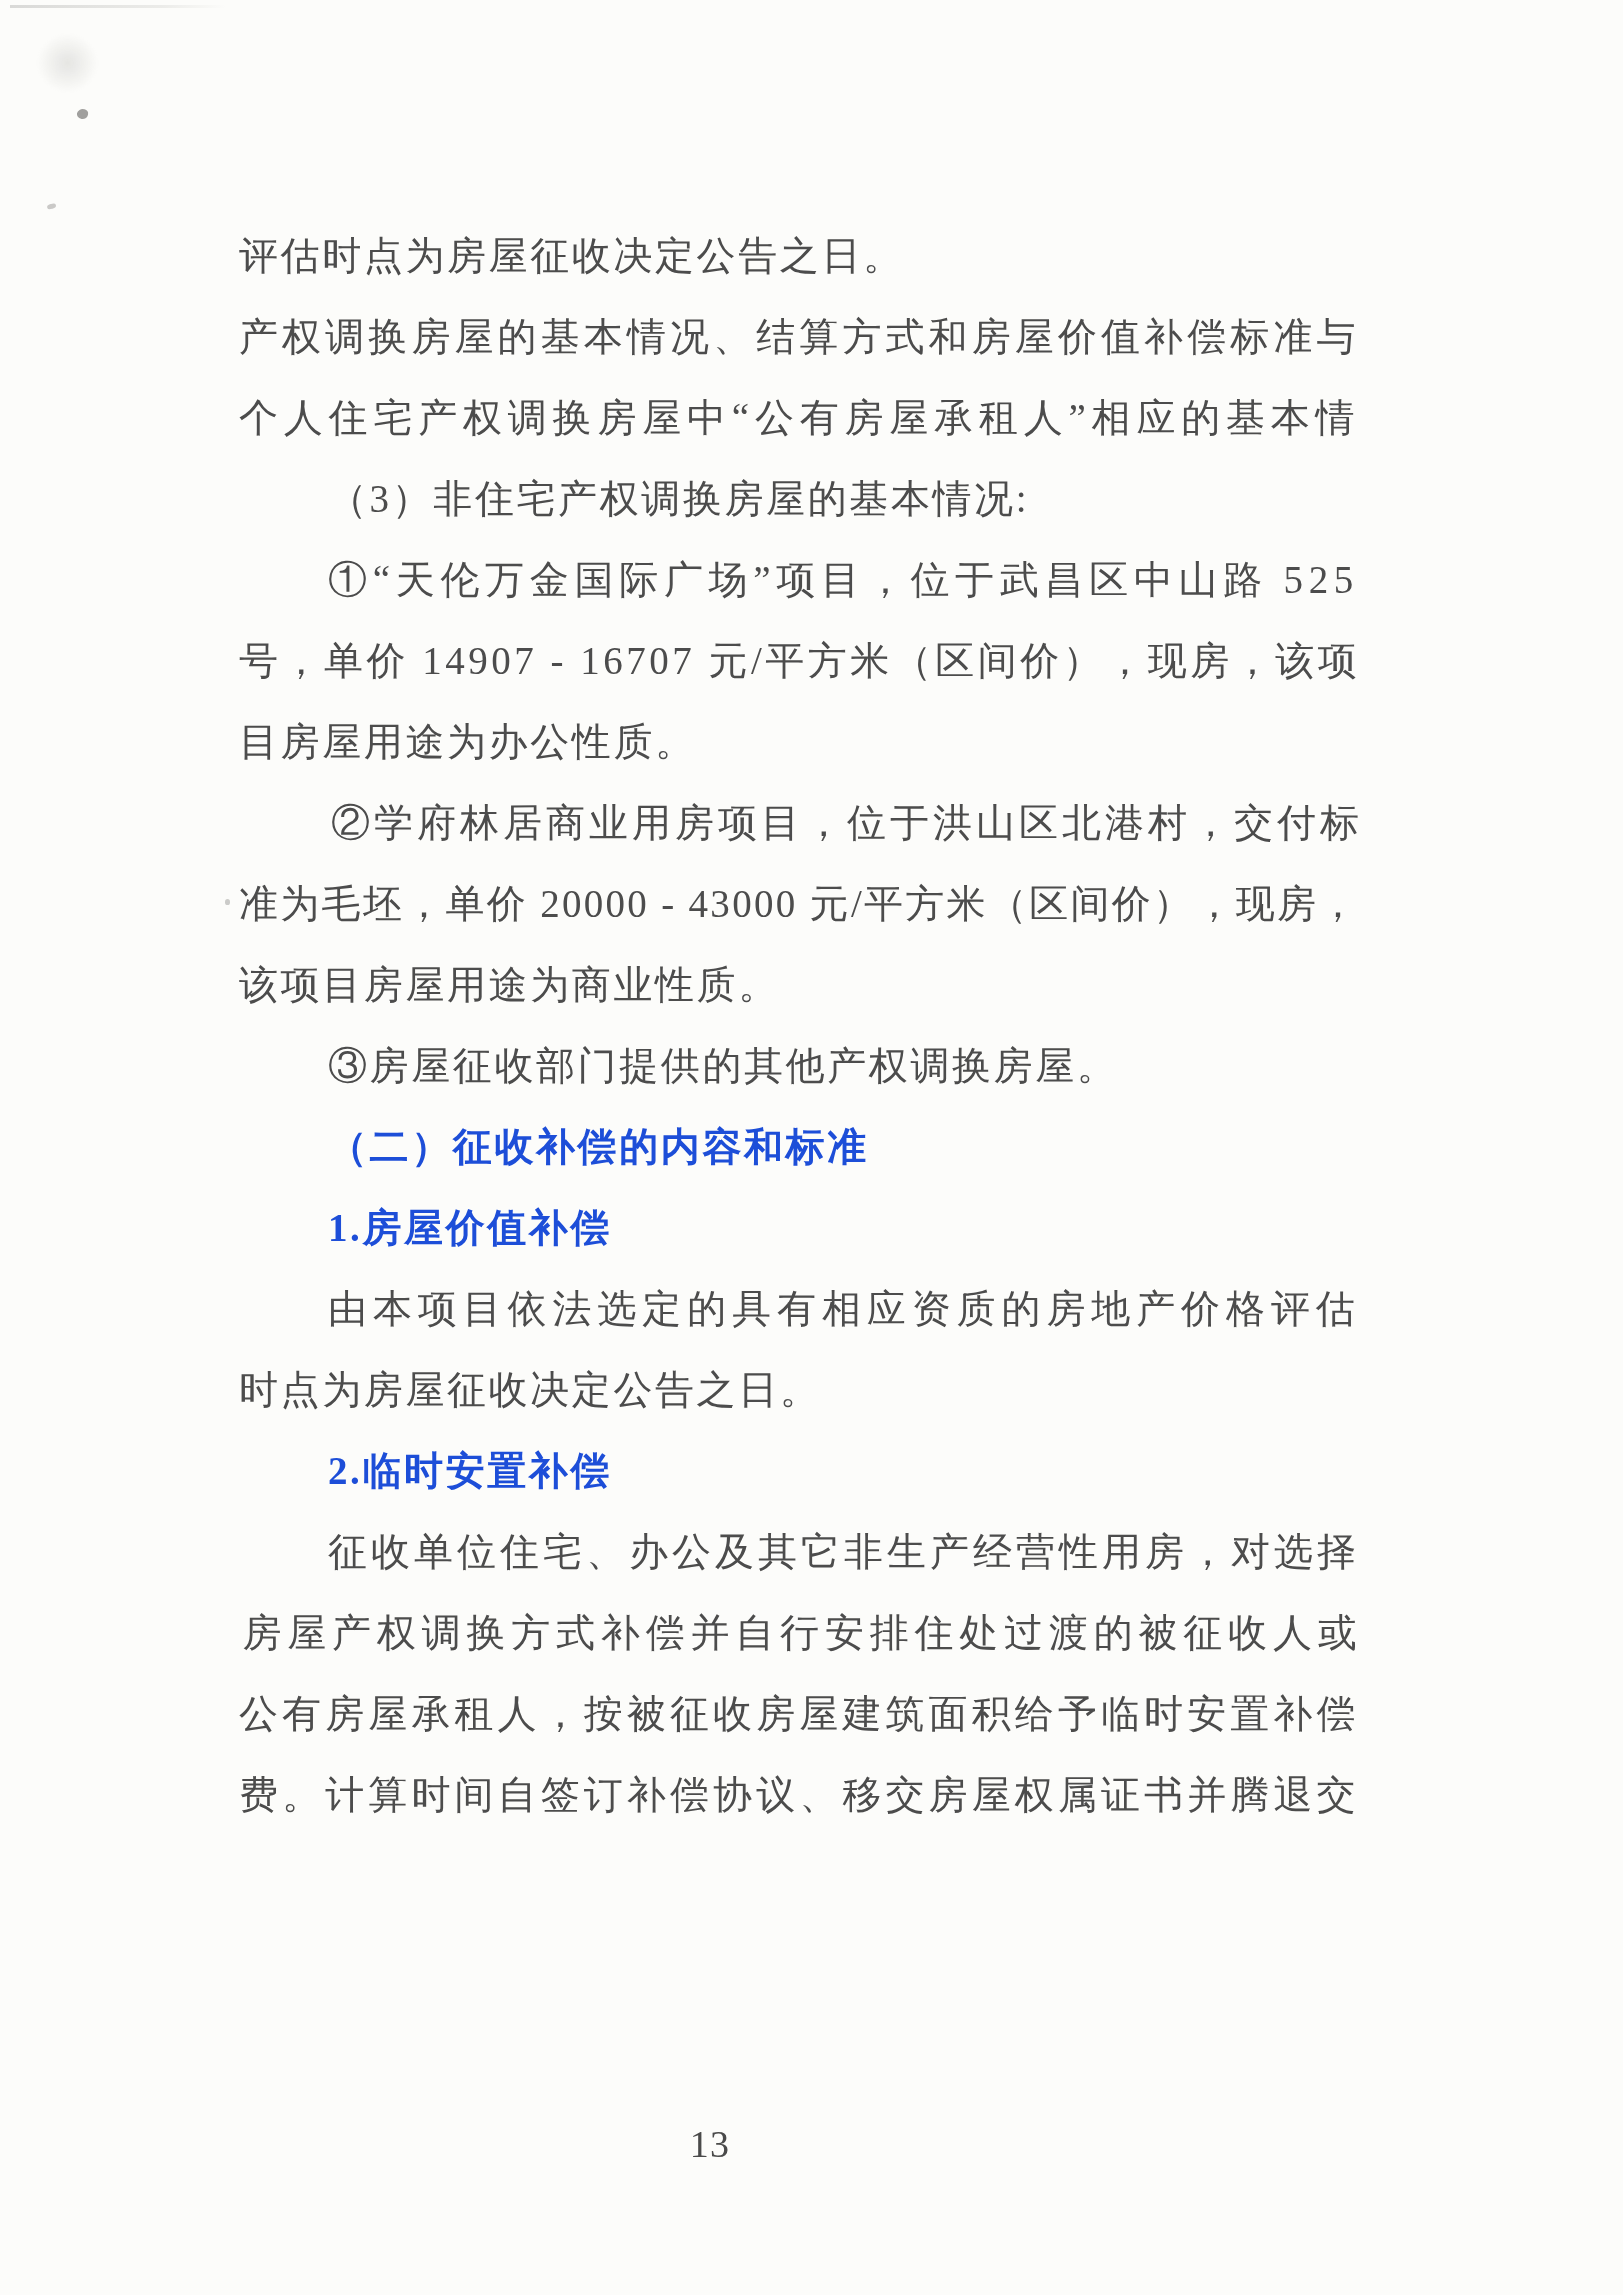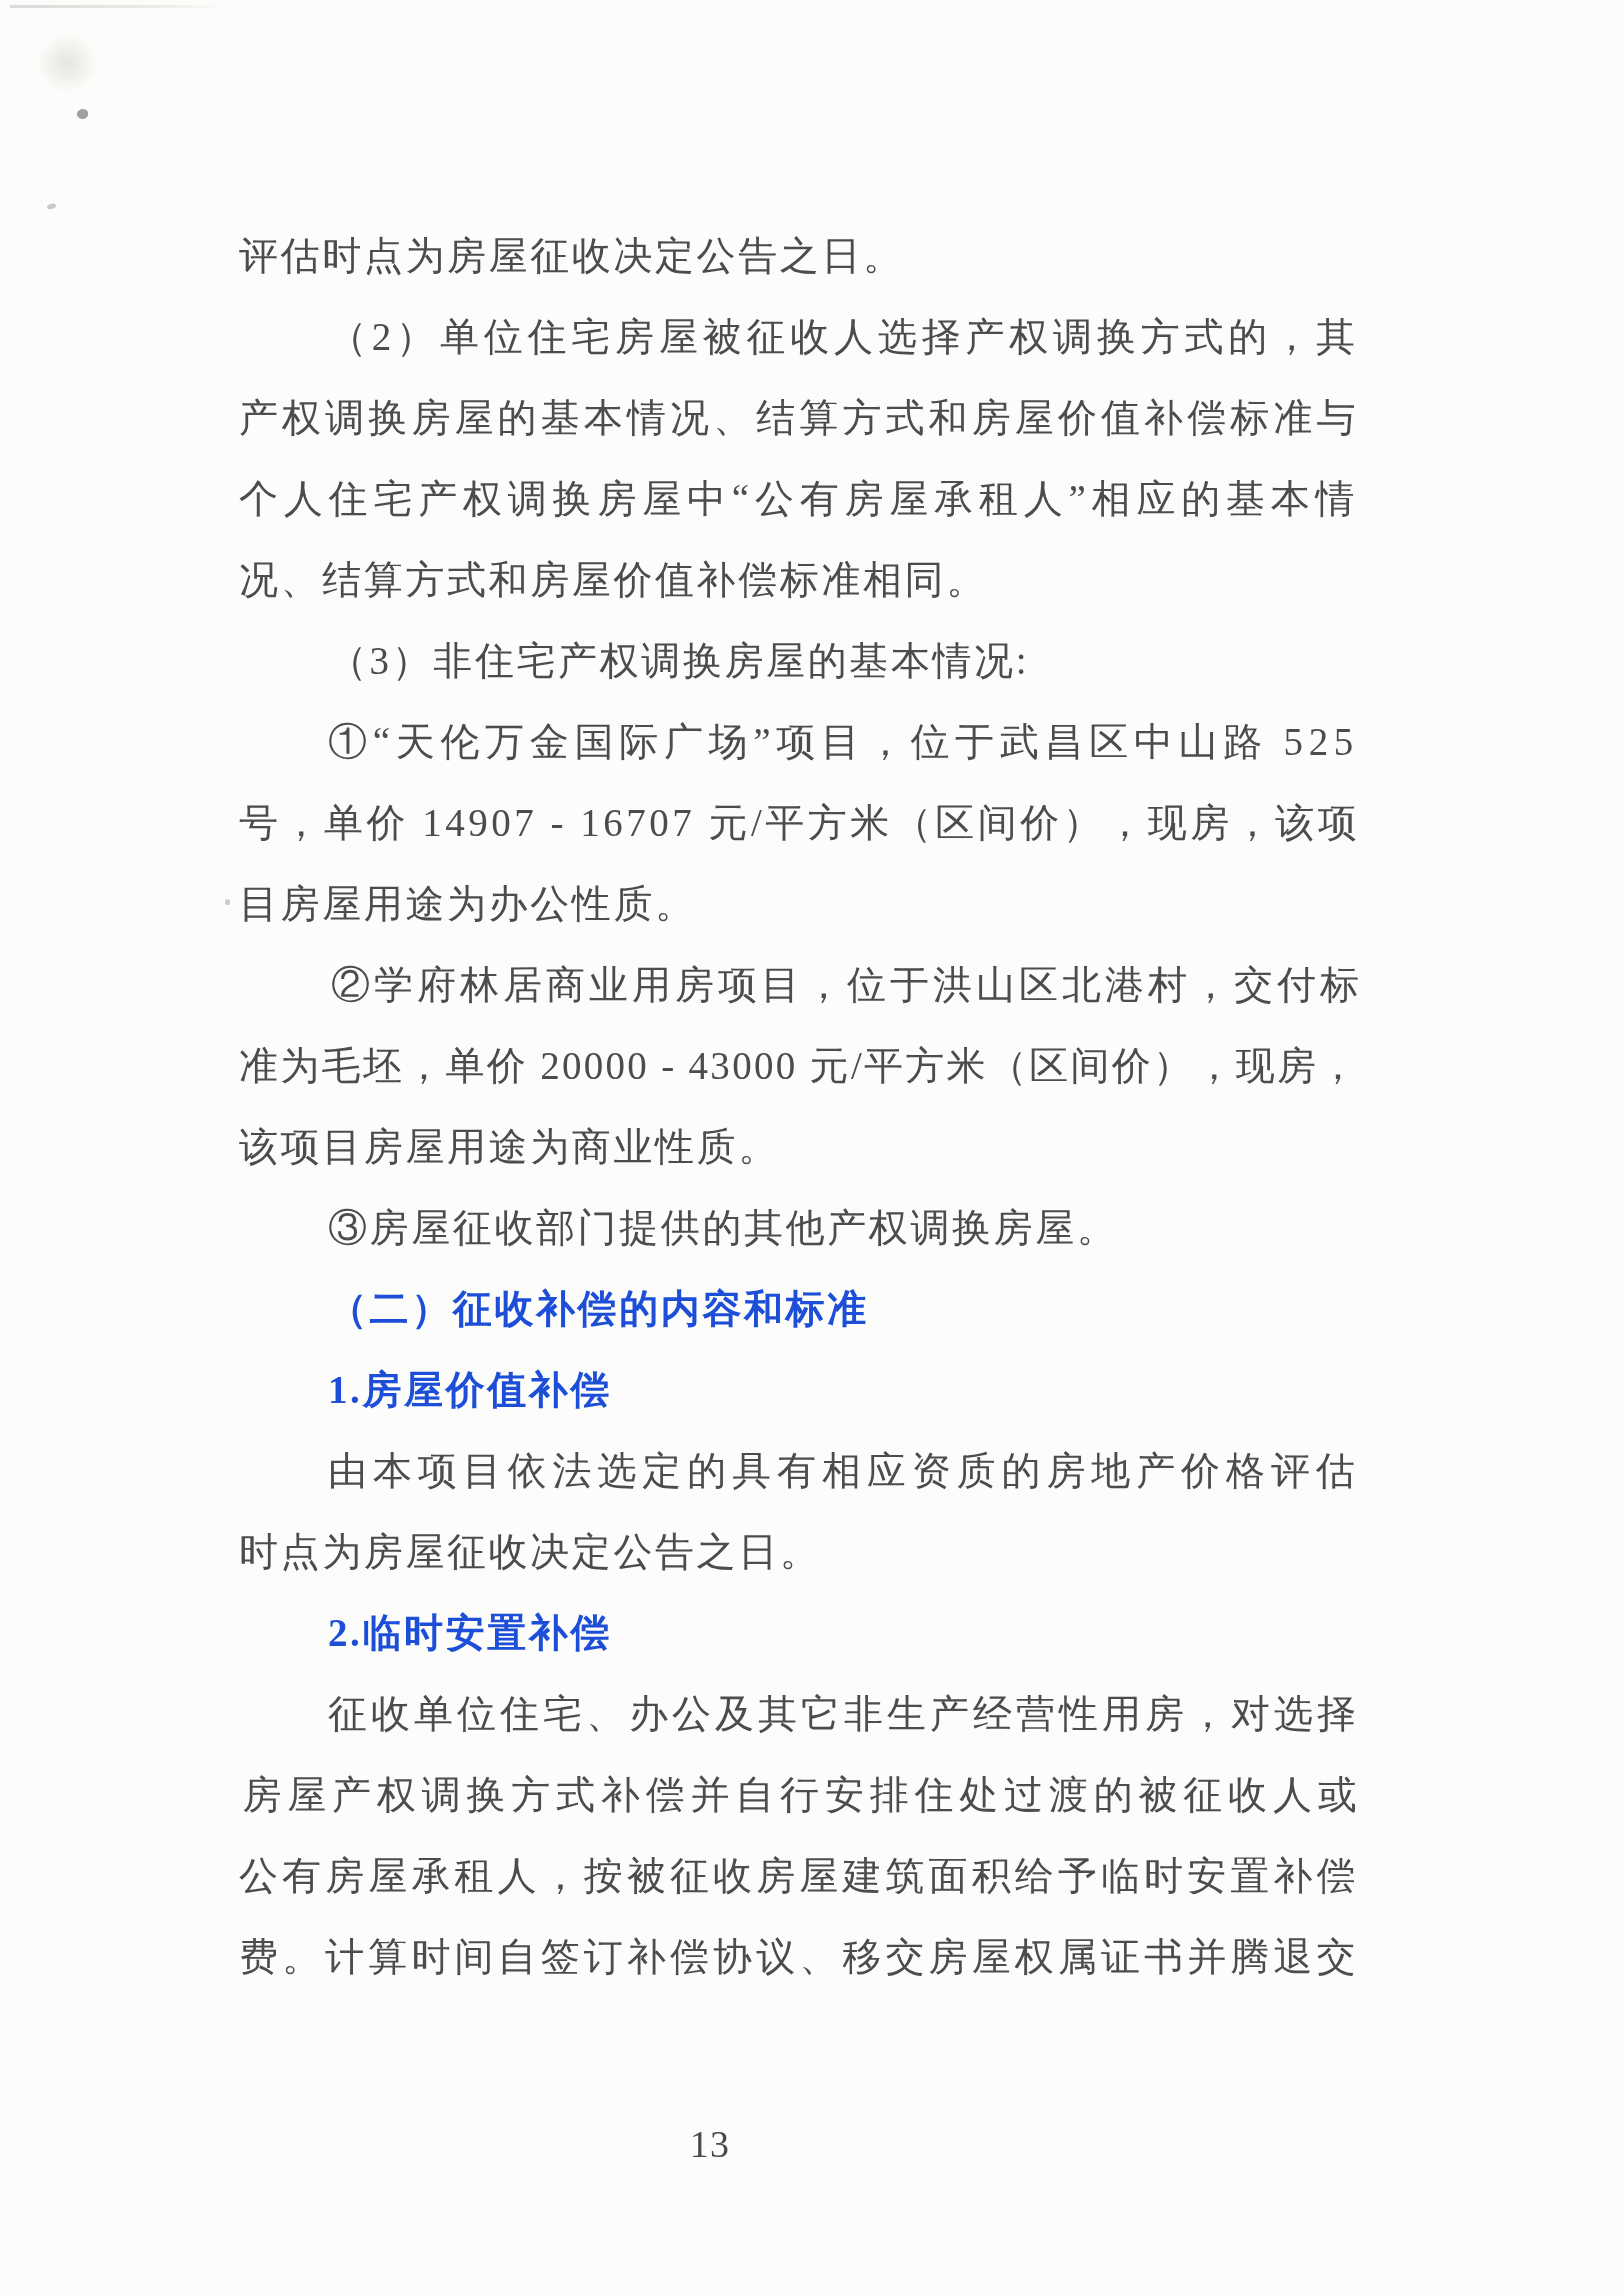--- a/index.html
+++ b/index.html
@@ -86,24 +86,22 @@
 
 <div class="page">
   <div class="artifact artifact-streak"></div>
   <div class="artifact artifact-smudge"></div>
   <div class="artifact artifact-dot"></div>
   <div class="artifact artifact-tick"></div>
   <div class="artifact artifact-speck"></div>
 
   <main class="text-block" id="text-block">
       <div class="line">评估时点为房屋征收决定公告之日。</div>
-      <div class="line indent justify" style="letter-spacing: 4.8px;">（2）单位住宅房屋被征收人选择产权调换方式的，其</div>
       <div class="line justify" style="letter-spacing: 4.1px;">产权调换房屋的基本情况、结算方式和房屋价值补偿标准与</div>
       <div class="line justify" style="letter-spacing: 5.8px;">个人住宅产权调换房屋中“公有房屋承租人”相应的基本情</div>
-      <div class="line">况、结算方式和房屋价值补偿标准相同。</div>
       <div class="line indent">（3）非住宅产权调换房屋的基本情况:</div>
       <div class="line indent justify" style="letter-spacing: 5.7px;">①“天伦万金国际广场”项目，位于武昌区中山路 525</div>
       <div class="line justify" style="letter-spacing: 3.5px;">号，单价 14907 - 16707 元/平方米（区间价），现房，该项</div>
       <div class="line">目房屋用途为办公性质。</div>
       <div class="line indent justify" style="letter-spacing: 4px; text-align: center;">②学府林居商业用房项目，位于洪山区北港村，交付标</div>
       <div class="line justify" style="letter-spacing: 2.3px;">准为毛坯，单价 20000 - 43000 元/平方米（区间价），现房，</div>
       <div class="line">该项目房屋用途为商业性质。</div>
       <div class="line indent">③房屋征收部门提供的其他产权调换房屋。</div>
       <div class="line indent bold">（二）征收补偿的内容和标准</div>
       <div class="line indent bold">1.房屋价值补偿</div>

